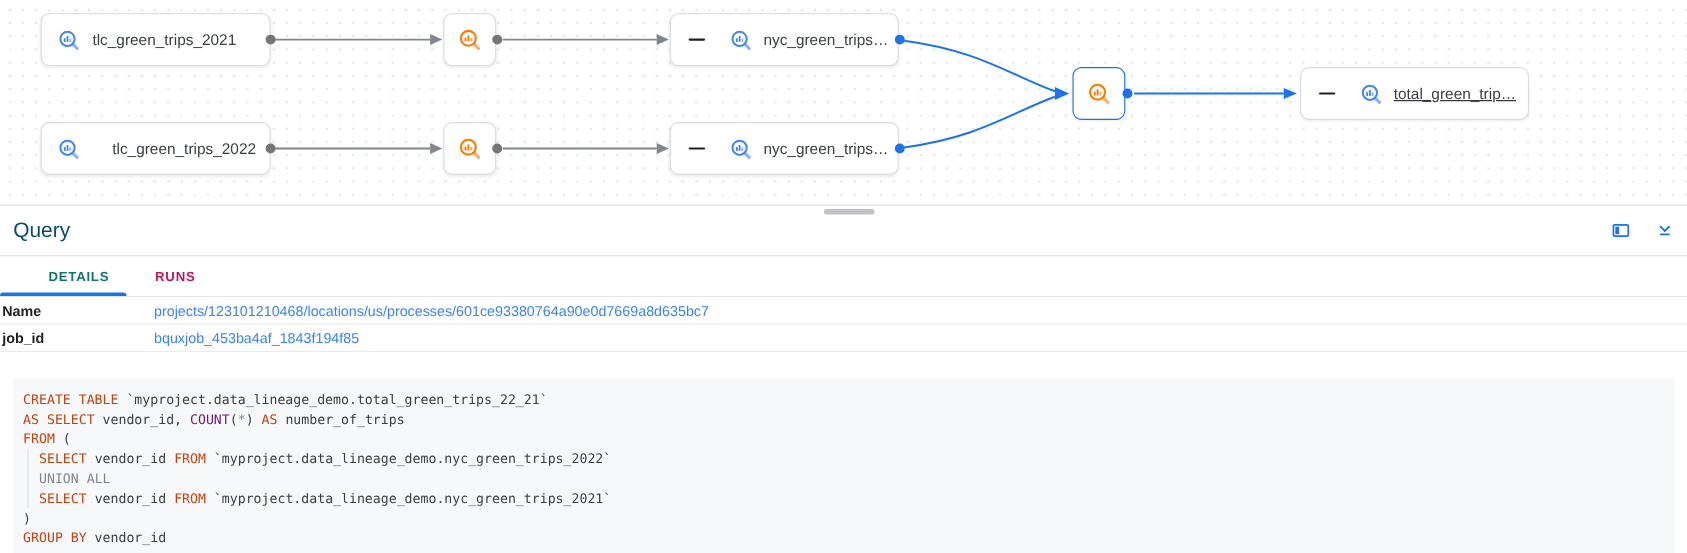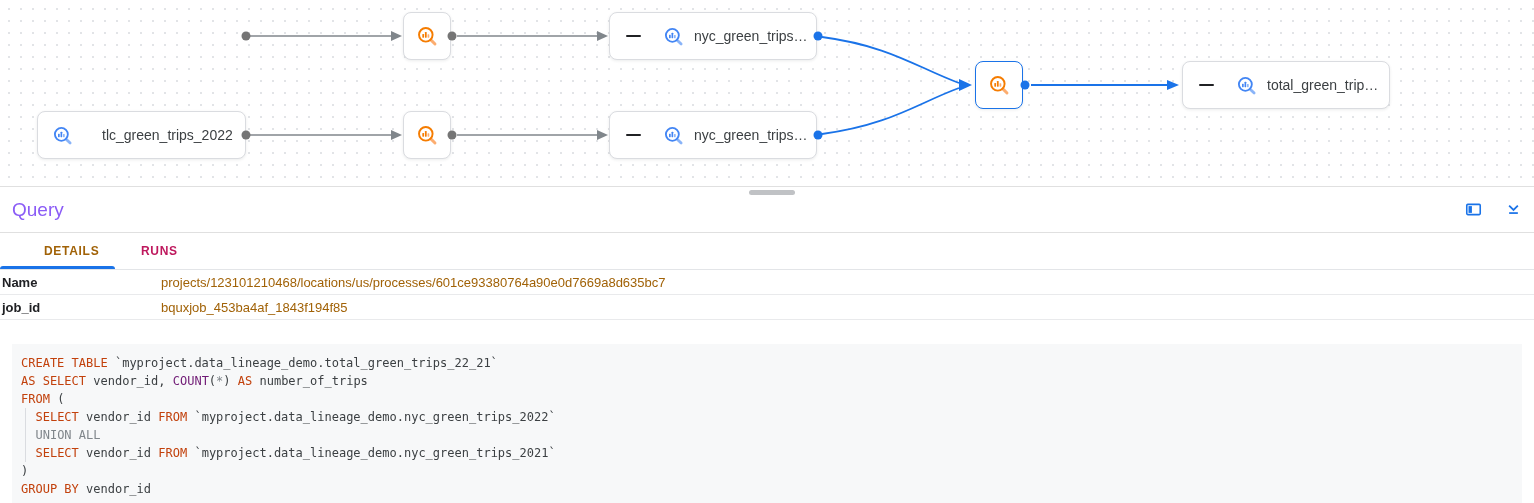--- a/index.html
+++ b/index.html
@@ -72,21 +72,21 @@
     cursor: ns-resize;
   }
 
   
   .panel-header {
     height: 46px;
     display: flex; align-items: center;
     padding: 0 10px 0 12px;
     border-bottom: 1px solid #e0e0e0;
   }
-  .panel-title { font-size: 19px; font-weight: 400; color: #8b5cf6; }
+  .panel-title { font-size: 19px; font-weight: 400; color: #0c4a6e; }
   .header-actions { margin-left: auto; display: flex; align-items: center; gap: 18px; }
   .icon-btn {
     width: 22px; height: 22px;
     display: flex; align-items: center; justify-content: center;
     cursor: pointer; border-radius: 3px;
   }
 
   
   .tabs {
     display: flex;
@@ -95,36 +95,36 @@
   }
   .tab {
     position: relative;
     min-width: 88px;
     padding: 0 16px;
     display: flex; align-items: center; justify-content: center;
     font-size: 12px; font-weight: 700; letter-spacing: .7px;
     color: #be185d;
     cursor: pointer;
   }
-  .tab.active { color: #a16207; padding-left: 44px; }
+  .tab.active { color: #0f766e; padding-left: 44px; }
   .tab.active::after {
     content: "";
     position: absolute; left: 0; right: 0; bottom: 0;
     height: 3px; background: #1a73e8; border-radius: 3px 3px 0 0;
   }
 
   
   .detail-row {
     display: flex; align-items: center;
     height: 25px;
     border-bottom: 1px solid #e9eaec;
     font-size: 13px;
   }
   .detail-label { width: 140px; padding-left: 2px; font-weight: 700; color: #202124; flex: 0 0 auto; }
-  .detail-value { color: #a16207; margin-left: 21px; }
+  .detail-value { color: #3b82f6; }
 
   
   .code {
     margin: 24px 12px 0;
     min-height: 160px;
     background: #f7f8f9;
     padding: 10px 9px;
     font-family: "DejaVu Sans Mono", monospace;
     font-size: 12px;
     line-height: 18px;
@@ -139,20 +139,30 @@
   }
   .tok-kw { color: #c2410c; }
   .tok-fn { color: #701a75; }
   .tok-gy { color: #80868b; }
 </style>
 </head>
 <body>
 
 <div class="graph">
 
+  <div class="node" style="left:37px; top:12px; width:209px; padding-left:14px; gap:11px;">
+    <svg class="bq bq-blue" viewBox="0 0 24 24" width="21" height="21">
+        <path d="M16.2 16.2 L20.7 20.7" stroke="var(--h)" stroke-width="3.2" stroke-linecap="round"></path>
+        <circle cx="10.7" cy="10.7" r="7.4" fill="none" stroke="var(--m)" stroke-width="2.1"></circle>
+        <rect x="6.9" y="9.9" width="1.9" height="4" rx=".5" fill="var(--m)"></rect>
+        <rect x="9.75" y="7.7" width="1.9" height="6.2" rx=".5" fill="var(--m)"></rect>
+        <rect x="12.6" y="10.2" width="1.9" height="3.7" rx=".5" fill="var(--h)"></rect>
+      </svg>
+    <span class="node-label">tlc_green_trips_2021</span>
+  </div>
 
   <div class="proc" style="left:403px; top:12px;">
     <svg class="bq bq-orange" viewBox="0 0 24 24" width="22" height="22">
         <path d="M16.2 16.2 L20.7 20.7" stroke="var(--h)" stroke-width="3.2" stroke-linecap="round"></path>
         <circle cx="10.7" cy="10.7" r="7.4" fill="none" stroke="var(--m)" stroke-width="2.1"></circle>
         <rect x="6.9" y="9.9" width="1.9" height="4" rx=".5" fill="var(--m)"></rect>
         <rect x="9.75" y="7.7" width="1.9" height="6.2" rx=".5" fill="var(--m)"></rect>
         <rect x="12.6" y="10.2" width="1.9" height="3.7" rx=".5" fill="var(--h)"></rect>
       </svg>
   </div>
@@ -205,21 +215,21 @@
   <div class="proc selected" style="left:975px; top:61px;">
     <svg class="bq bq-orange" viewBox="0 0 24 24" width="22" height="22">
         <path d="M16.2 16.2 L20.7 20.7" stroke="var(--h)" stroke-width="3.2" stroke-linecap="round"></path>
         <circle cx="10.7" cy="10.7" r="7.4" fill="none" stroke="var(--m)" stroke-width="2.1"></circle>
         <rect x="6.9" y="9.9" width="1.9" height="4" rx=".5" fill="var(--m)"></rect>
         <rect x="9.75" y="7.7" width="1.9" height="6.2" rx=".5" fill="var(--m)"></rect>
         <rect x="12.6" y="10.2" width="1.9" height="3.7" rx=".5" fill="var(--h)"></rect>
       </svg>
   </div>
 
-  <div class="node" style="left:1182px; top:61px; width:208px; padding-left:16px;">
+  <div class="node" style="left:1182px; top:61px; width:208px; padding-left:16px;text-decoration:underline;">
     <span class="minus"></span>
     <svg class="bq bq-blue" style="margin-left:22px;" viewBox="0 0 24 24" width="21" height="21">
         <path d="M16.2 16.2 L20.7 20.7" stroke="var(--h)" stroke-width="3.2" stroke-linecap="round"></path>
         <circle cx="10.7" cy="10.7" r="7.4" fill="none" stroke="var(--m)" stroke-width="2.1"></circle>
         <rect x="6.9" y="9.9" width="1.9" height="4" rx=".5" fill="var(--m)"></rect>
         <rect x="9.75" y="7.7" width="1.9" height="6.2" rx=".5" fill="var(--m)"></rect>
         <rect x="12.6" y="10.2" width="1.9" height="3.7" rx=".5" fill="var(--h)"></rect>
       </svg>
     <span class="node-label" style="margin-left:10px;">total_green_trip…</span>
   </div>

